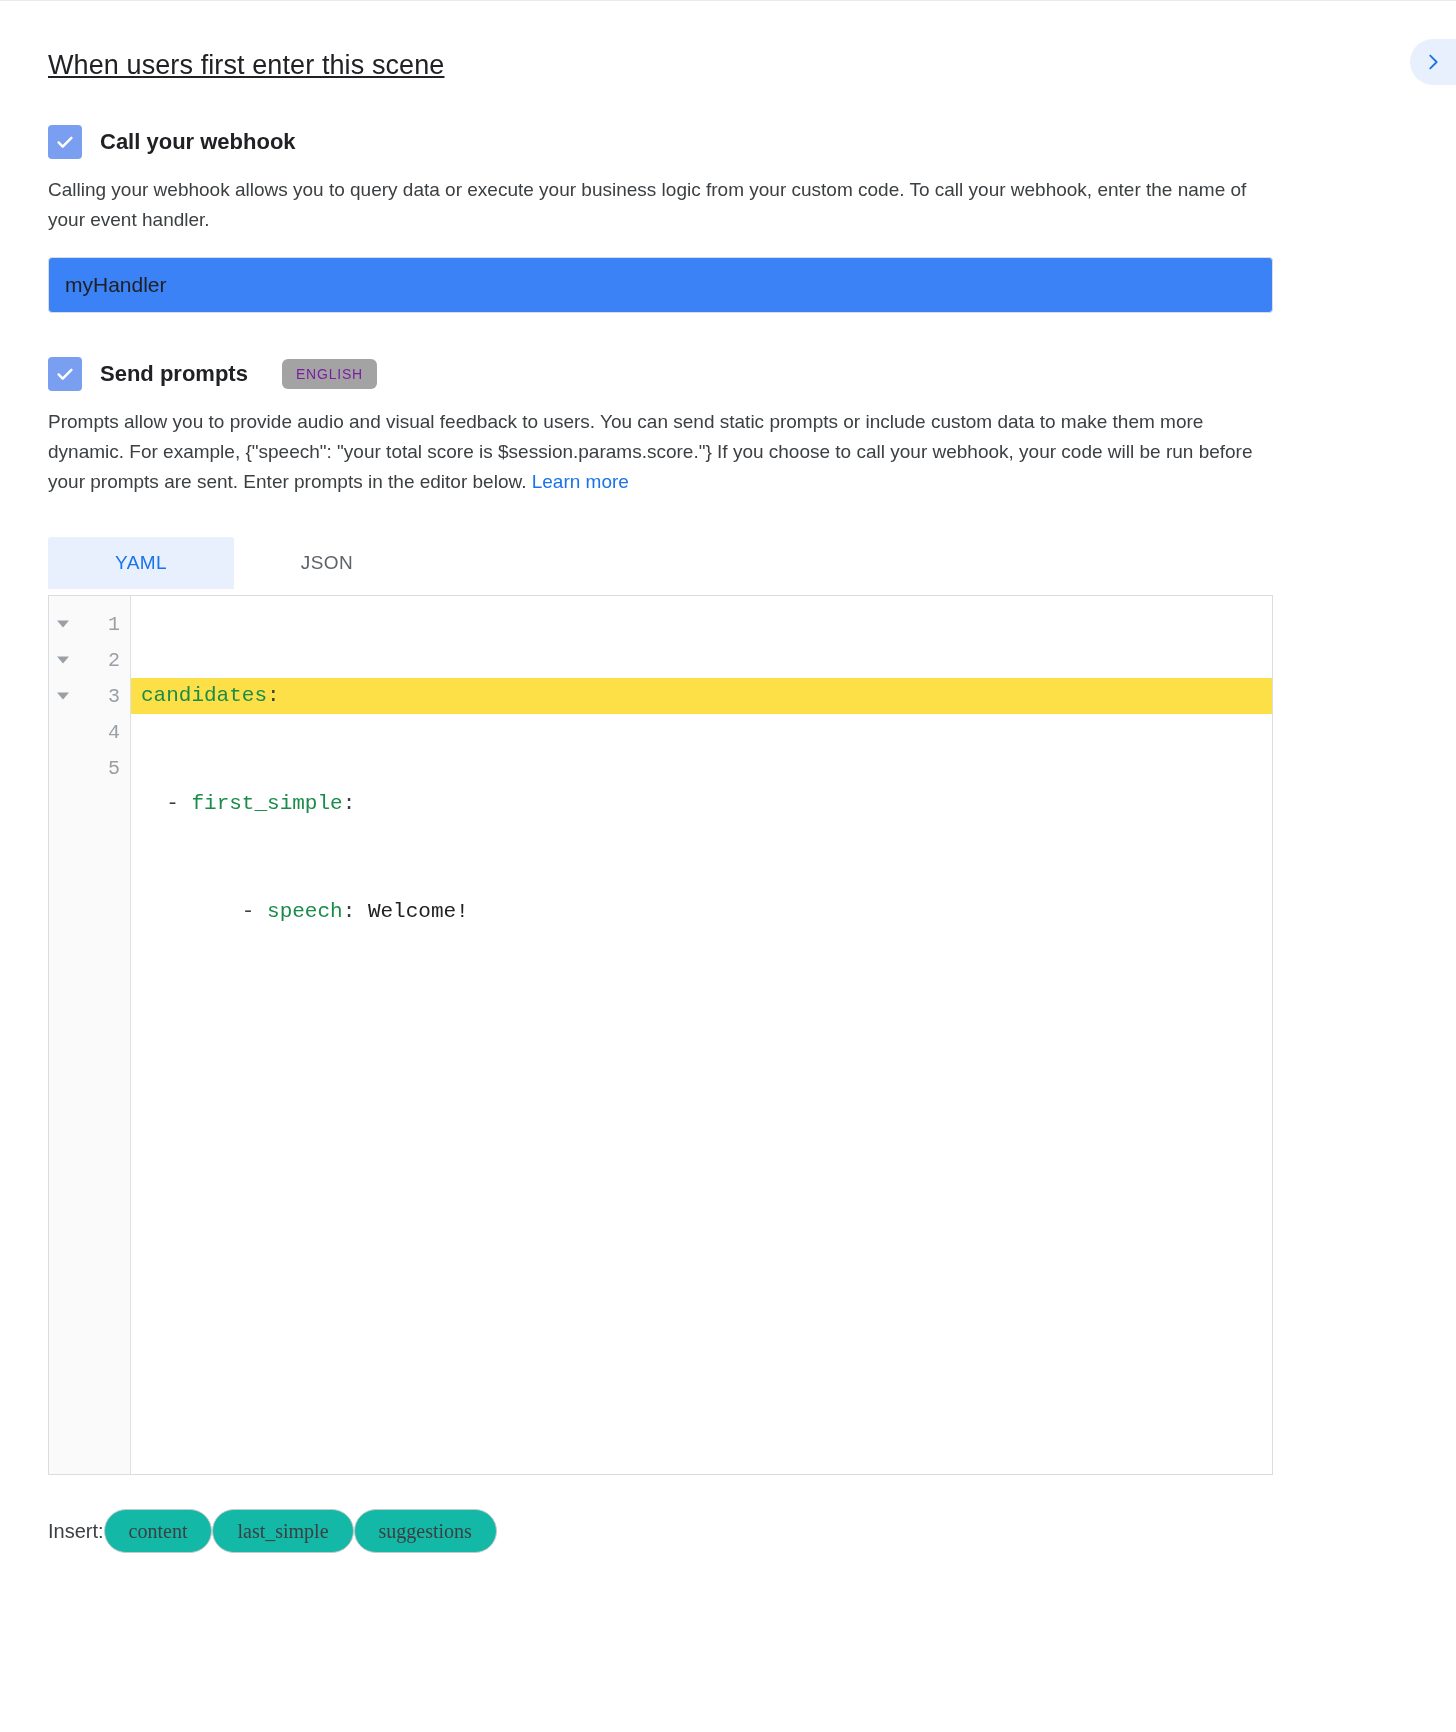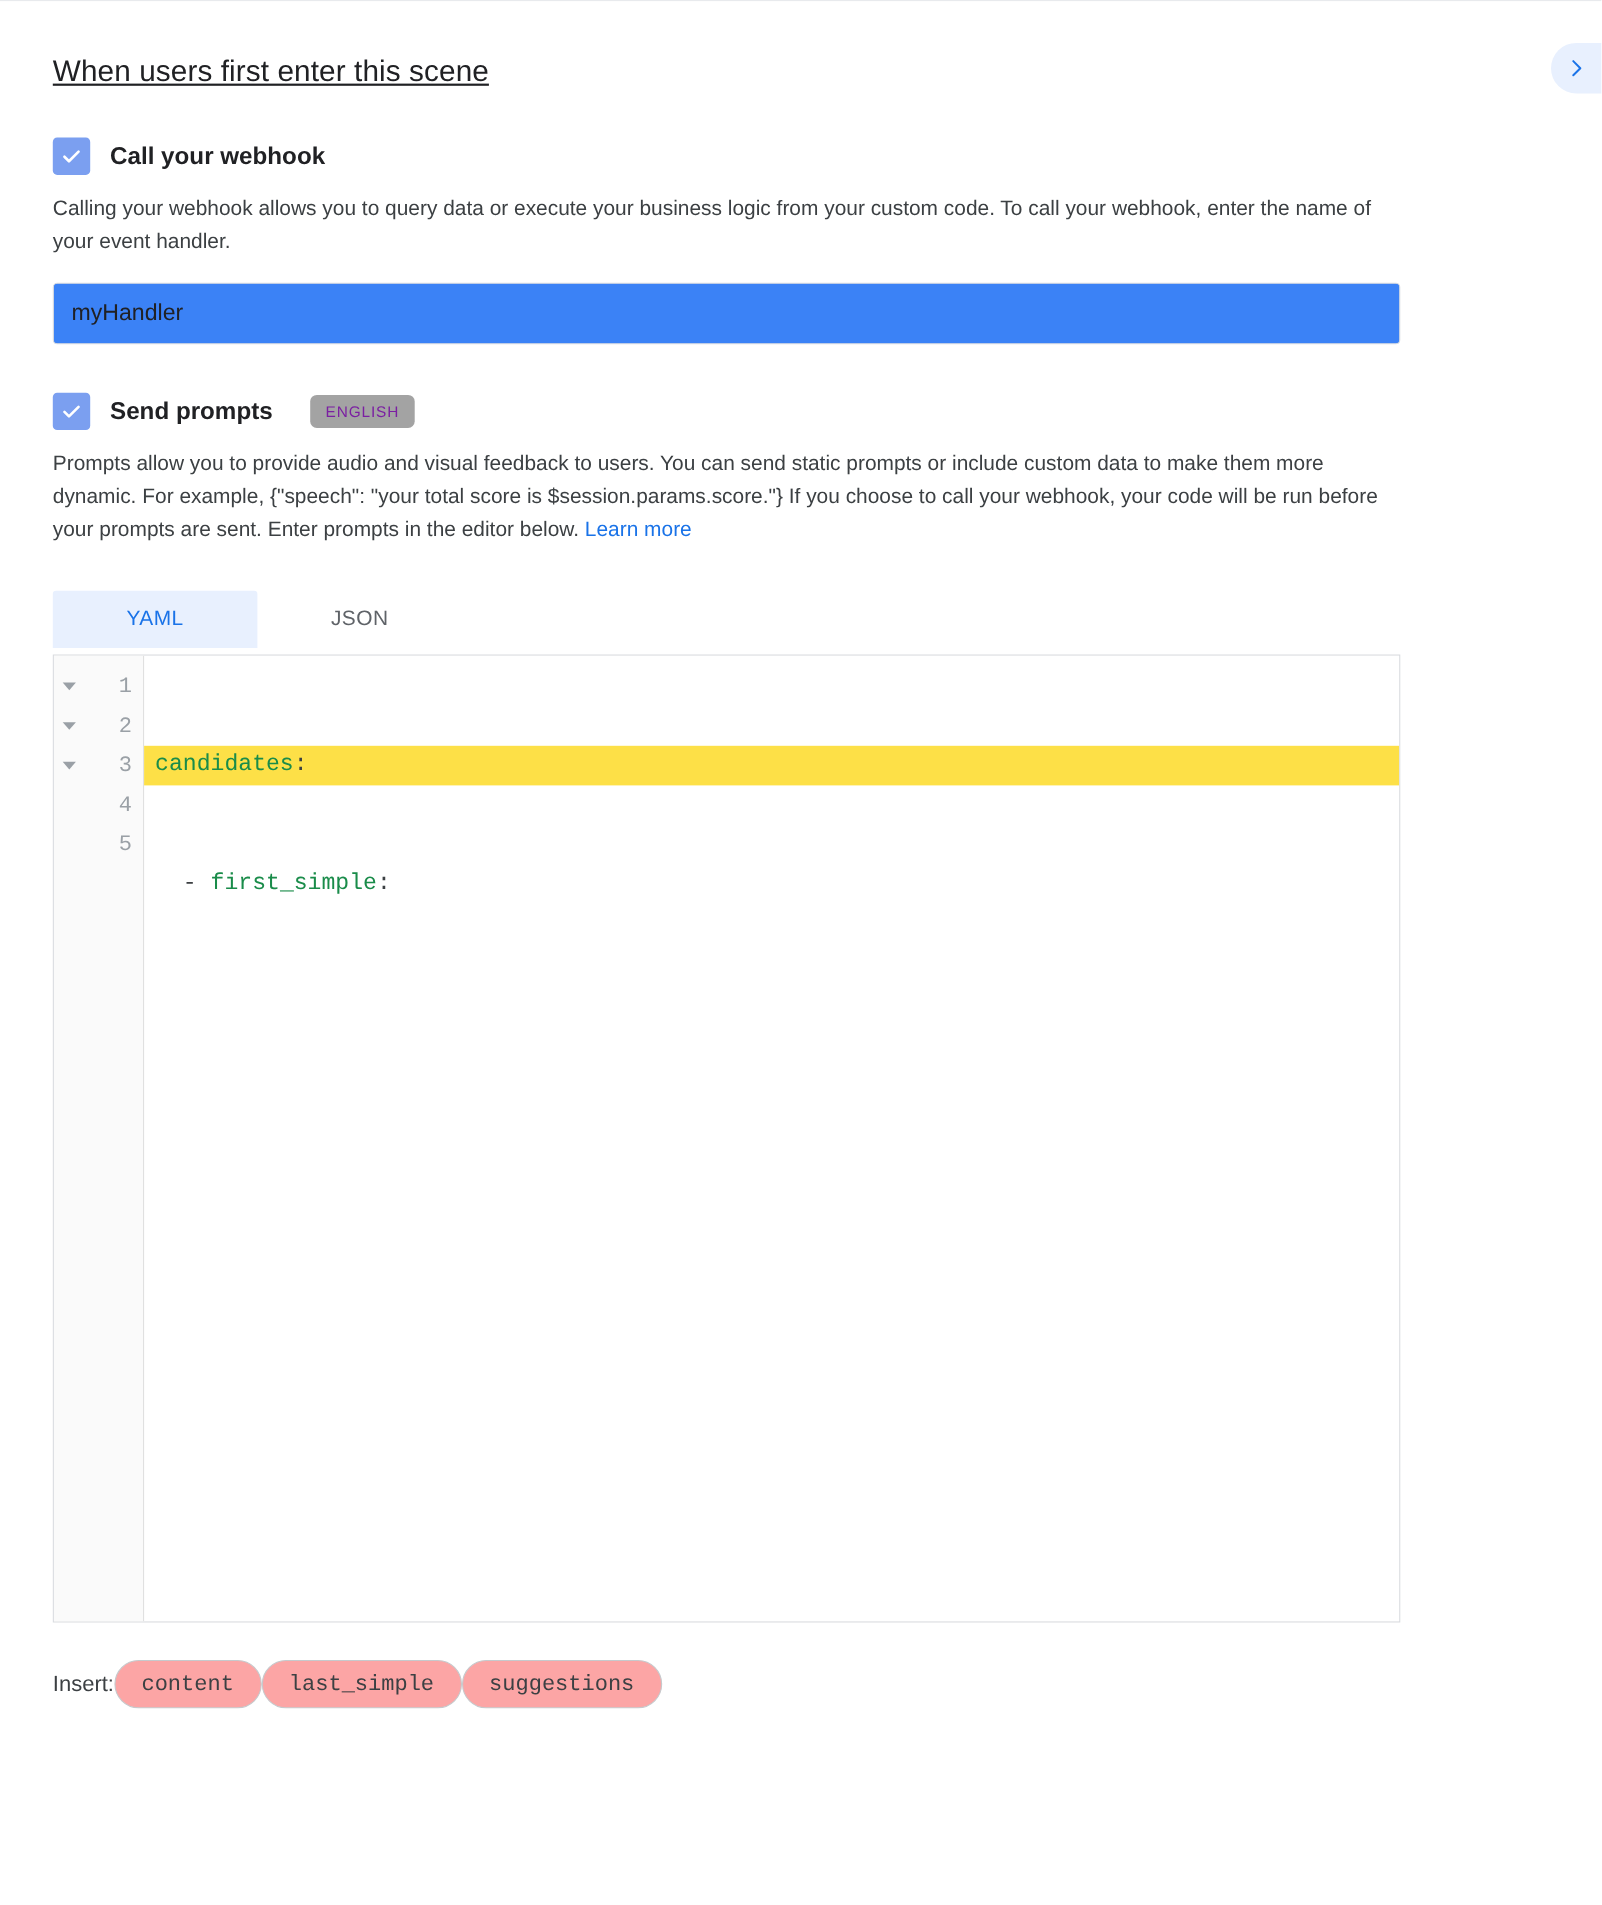--- a/index.html
+++ b/index.html
@@ -215,23 +215,23 @@
   }
   .chip {
     border: 1px solid #c6c9cc;
     border-radius: 22px;
     height: 44px;
     padding: 0 24px;
     display: flex;
     align-items: center;
     font-size: 20px;
     color: #3c4043;
-    background: #fca5a5;
-    cursor: pointer;
-    font-family: Liberation Mono, monospace;
+    background: #14b8a6;
+    cursor: pointer;
+    font-family: Liberation Serif, serif;
   }
 </style>
 </head>
 <body>
 
 <div class="top-rule"></div>
 
 <div class="expand-tab">
   <span>
     <svg width="22" height="22" viewBox="0 0 24 24">
@@ -290,20 +290,21 @@
       <div class="gutter-row">
           <span>4</span>
         </div>
       <div class="gutter-row">
           <span>5</span>
         </div>
     </div>
     <div class="code">
       <div class="code-line hl"><span class="tok-punct"></span><span class="tok-punct"></span><span class="tok-key">candidates</span><span class="tok-punct">:</span><span class="tok-str"></span></div>
       <div class="code-line"><span class="tok-punct">  </span><span class="tok-punct">- </span><span class="tok-key">first_simple</span><span class="tok-punct">:</span><span class="tok-str"></span></div>
+      <div class="code-line"><span class="tok-punct">        </span><span class="tok-punct">- </span><span class="tok-key">speech</span><span class="tok-punct">: </span><span class="tok-str">Welcome!</span></div>
       <div class="code-line"></div>
     </div>
   </div>
 
   <div class="insert-row">
     <span class="insert-label">Insert:</span>
     <button class="chip">content</button>
     <button class="chip">last_simple</button>
     <button class="chip">suggestions</button>
   </div>

